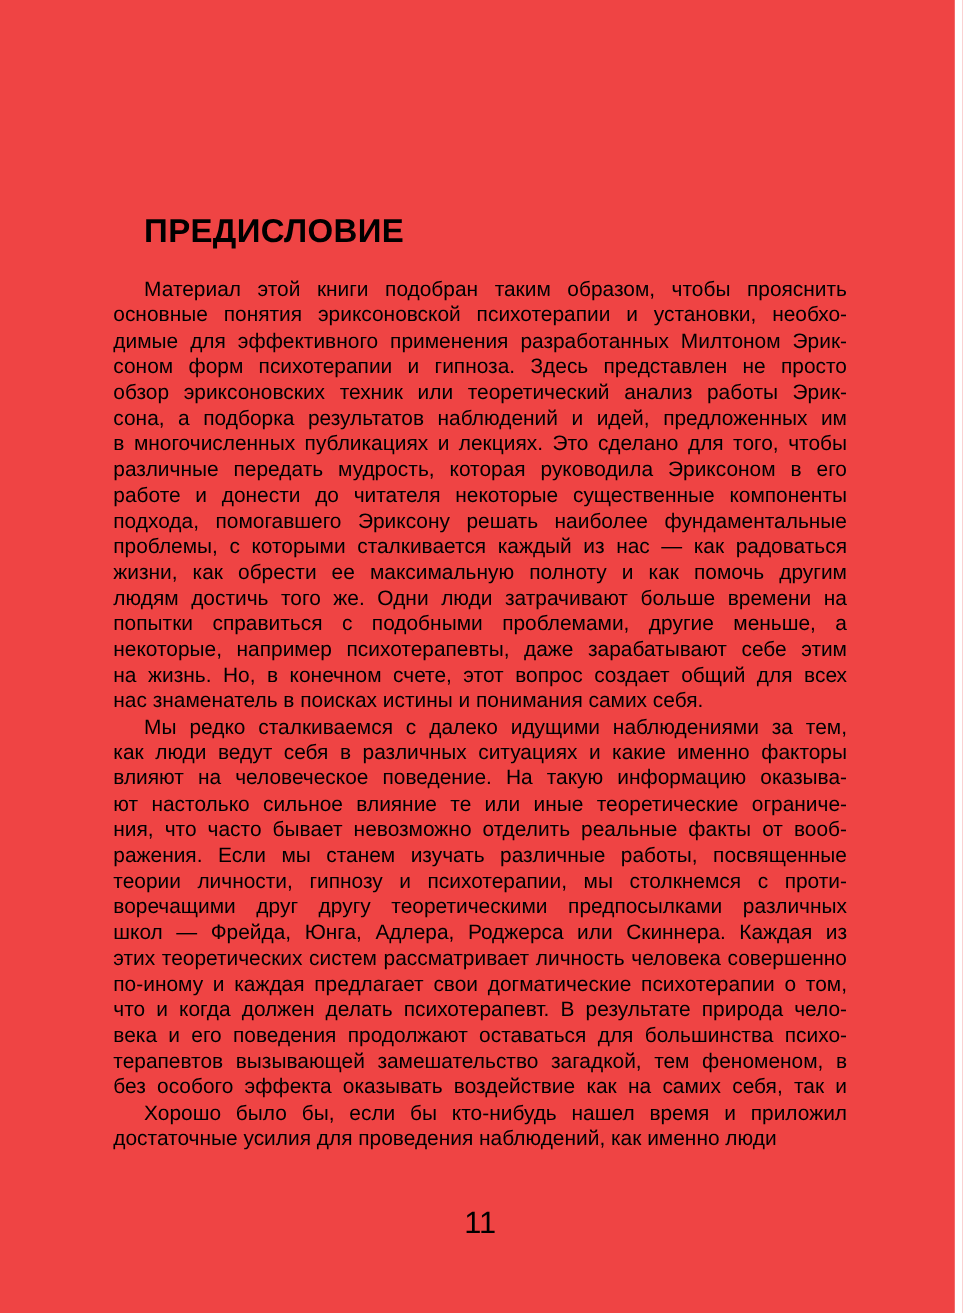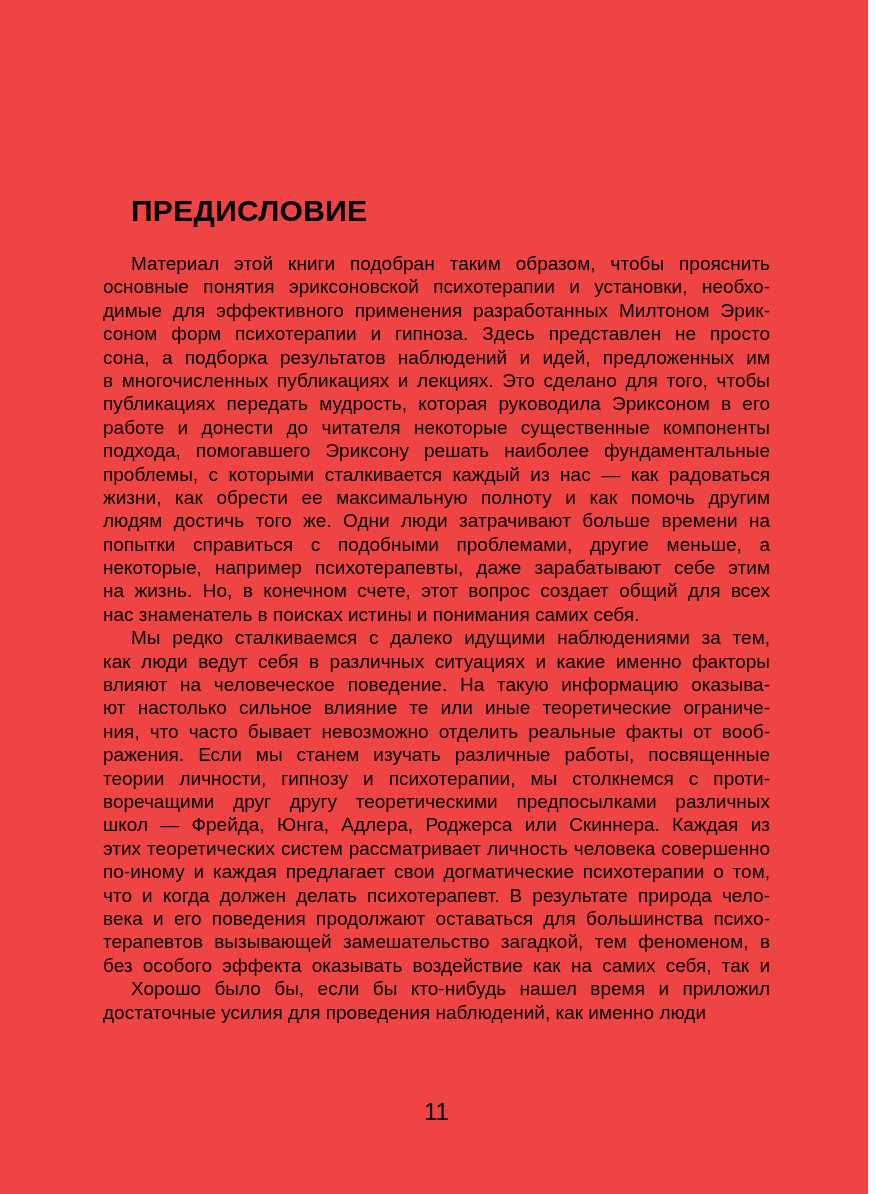--- a/index.html
+++ b/index.html
@@ -45,39 +45,40 @@
   }
   .line.last {
     text-align-last: left;
   }
   .page-number {
     position: absolute;
     left: 103px;
     top: 1100px;
     width: 667px;
     text-align: center;
-    font-size: 24px;
+    font-size: 28px;
     line-height: 24px;
   }
 </style>
 </head>
 <body>
 
 <div class="page">
   <div class="content">
     <h1 class="title">ПРЕДИСЛОВИЕ</h1>
     <div id="paragraphs">
         <div class="paragraph">
           <div class="line first">Материал этой книги подобран таким образом, чтобы прояснить</div>
           <div class="line">основные понятия эриксоновской психотерапии и установки, необхо-</div>
           <div class="line">димые для эффективного применения разработанных Милтоном Эрик-</div>
           <div class="line">соном форм психотерапии и гипноза. Здесь представлен не просто</div>
+          <div class="line">обзор эриксоновских техник или теоретический анализ работы Эрик-</div>
           <div class="line">сона, а подборка результатов наблюдений и идей, предложенных им</div>
           <div class="line">в многочисленных публикациях и лекциях. Это сделано для того, чтобы</div>
-          <div class="line">публикациях передать мудрость, которая руководила Эриксоном в его</div>
+          <div class="line">различные передать мудрость, которая руководила Эриксоном в его</div>
           <div class="line">работе и донести до читателя некоторые существенные компоненты</div>
           <div class="line">подхода, помогавшего Эриксону решать наиболее фундаментальные</div>
           <div class="line">проблемы, с которыми сталкивается каждый из нас — как радоваться</div>
           <div class="line">жизни, как обрести ее максимальную полноту и как помочь другим</div>
           <div class="line">людям достичь того же. Одни люди затрачивают больше времени на</div>
           <div class="line">попытки справиться с подобными проблемами, другие меньше, а</div>
           <div class="line">некоторые, например психотерапевты, даже зарабатывают себе этим</div>
           <div class="line">на жизнь. Но, в конечном счете, этот вопрос создает общий для всех</div>
           <div class="line last">нас знаменатель в поисках истины и понимания самих себя.</div>
         </div>

